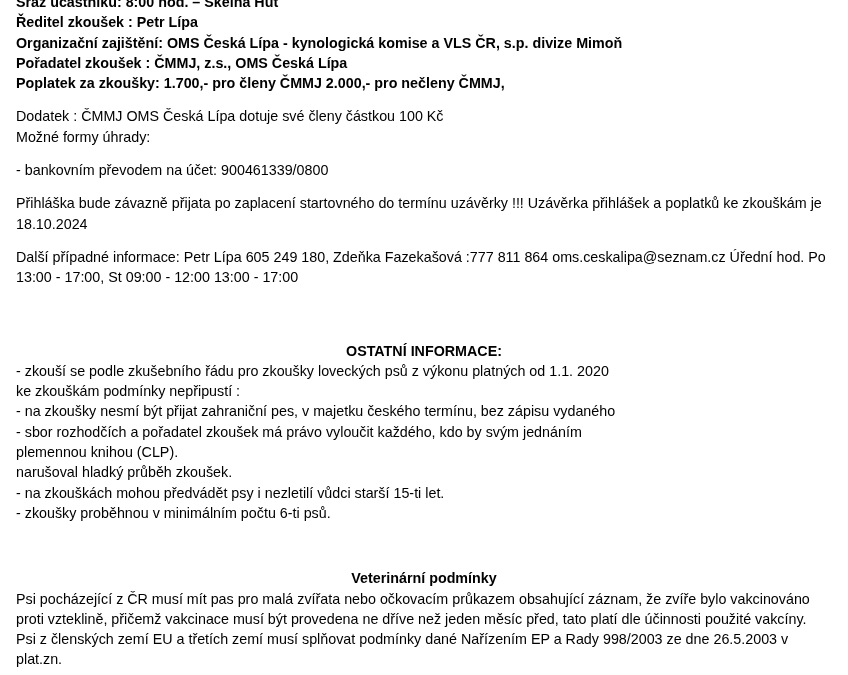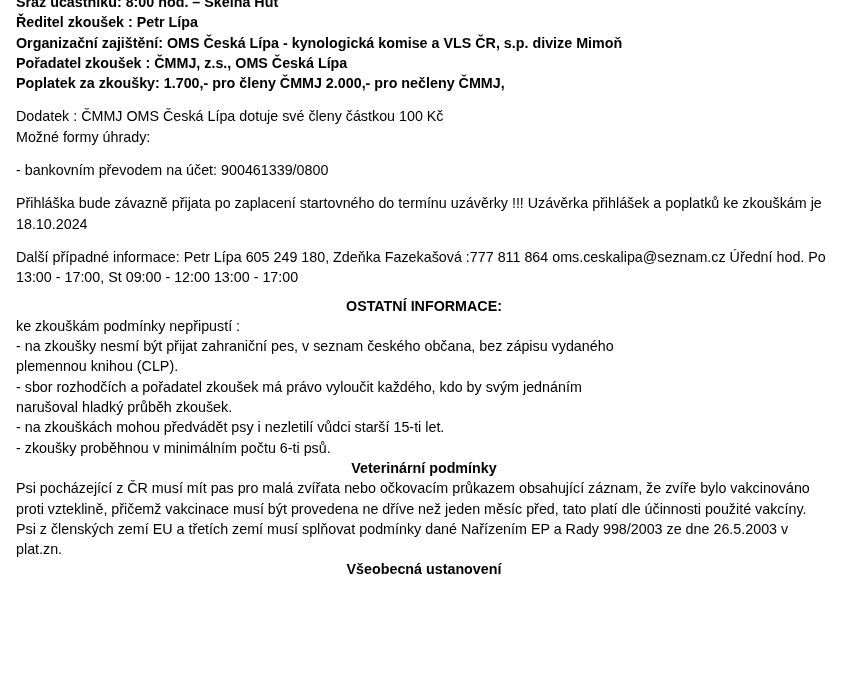--- a/index.html
+++ b/index.html
@@ -35,20 +35,21 @@
   }
   .blank {
     height: 13px;
   }
   .blank-sm {
     height: 8px;
   }
   .section-head {
     text-align: center;
     font-weight: bold;
+    margin-top: 45px;
   }
   .para {
     white-space: pre-wrap;
   }
 </style>
 </head>
 <body>
 
 <div class="page">
 
@@ -75,24 +76,25 @@
 
   <div class="blank"></div>
 
   <div class="para">Další případné informace: Petr Lípa 605 249 180, Zdeňka Fazekašová :777 811 864 oms.ceskalipa@seznam.cz Úřední hod. Po 13:00 - 17:00, St 09:00 - 12:00 13:00 - 17:00</div>
 
   <div class="blank-sm"></div>
 
   <div class="section-head">OSTATNÍ INFORMACE:</div>
 
   <div>
+    <div class="para">- zkouší se podle zkušebního řádu pro zkoušky loveckých psů z výkonu platných od 1.1. 2020</div>
     <div class="para">ke zkouškám podmínky nepřipustí :</div>
-    <div class="para">- na zkoušky nesmí být přijat zahraniční pes, v seznam českého občana, bez zápisu vydaného</div>
+    <div class="para">- na zkoušky nesmí být přijat zahraniční pes, v majetku českého termínu, bez zápisu vydaného</div>
+    <div class="para">- sbor rozhodčích a pořadatel zkoušek má právo vyloučit každého, kdo by svým jednáním</div>
     <div class="para">plemennou knihou (CLP).</div>
-    <div class="para">- sbor rozhodčích a pořadatel zkoušek má právo vyloučit každého, kdo by svým jednáním</div>
     <div class="para">narušoval hladký průběh zkoušek.</div>
     <div class="para">- na zkouškách mohou předvádět psy i nezletilí vůdci starší 15-ti let.</div>
     <div class="para">- zkoušky proběhnou v minimálním počtu 6-ti psů.</div>
   </div>
 
   <div class="section-head">Veterinární podmínky</div>
   <div>
     <div class="para">Psi pocházející z ČR musí mít pas pro malá zvířata nebo očkovacím průkazem obsahující záznam, že zvíře bylo vakcinováno proti vzteklině, přičemž vakcinace musí být provedena ne dříve než jeden měsíc před, tato platí dle účinnosti použité vakcíny.</div>
     <div class="para">Psi z členských zemí EU a třetích zemí musí splňovat podmínky dané Nařízením EP a Rady 998/2003 ze dne 26.5.2003 v plat.zn.</div>
   </div>

